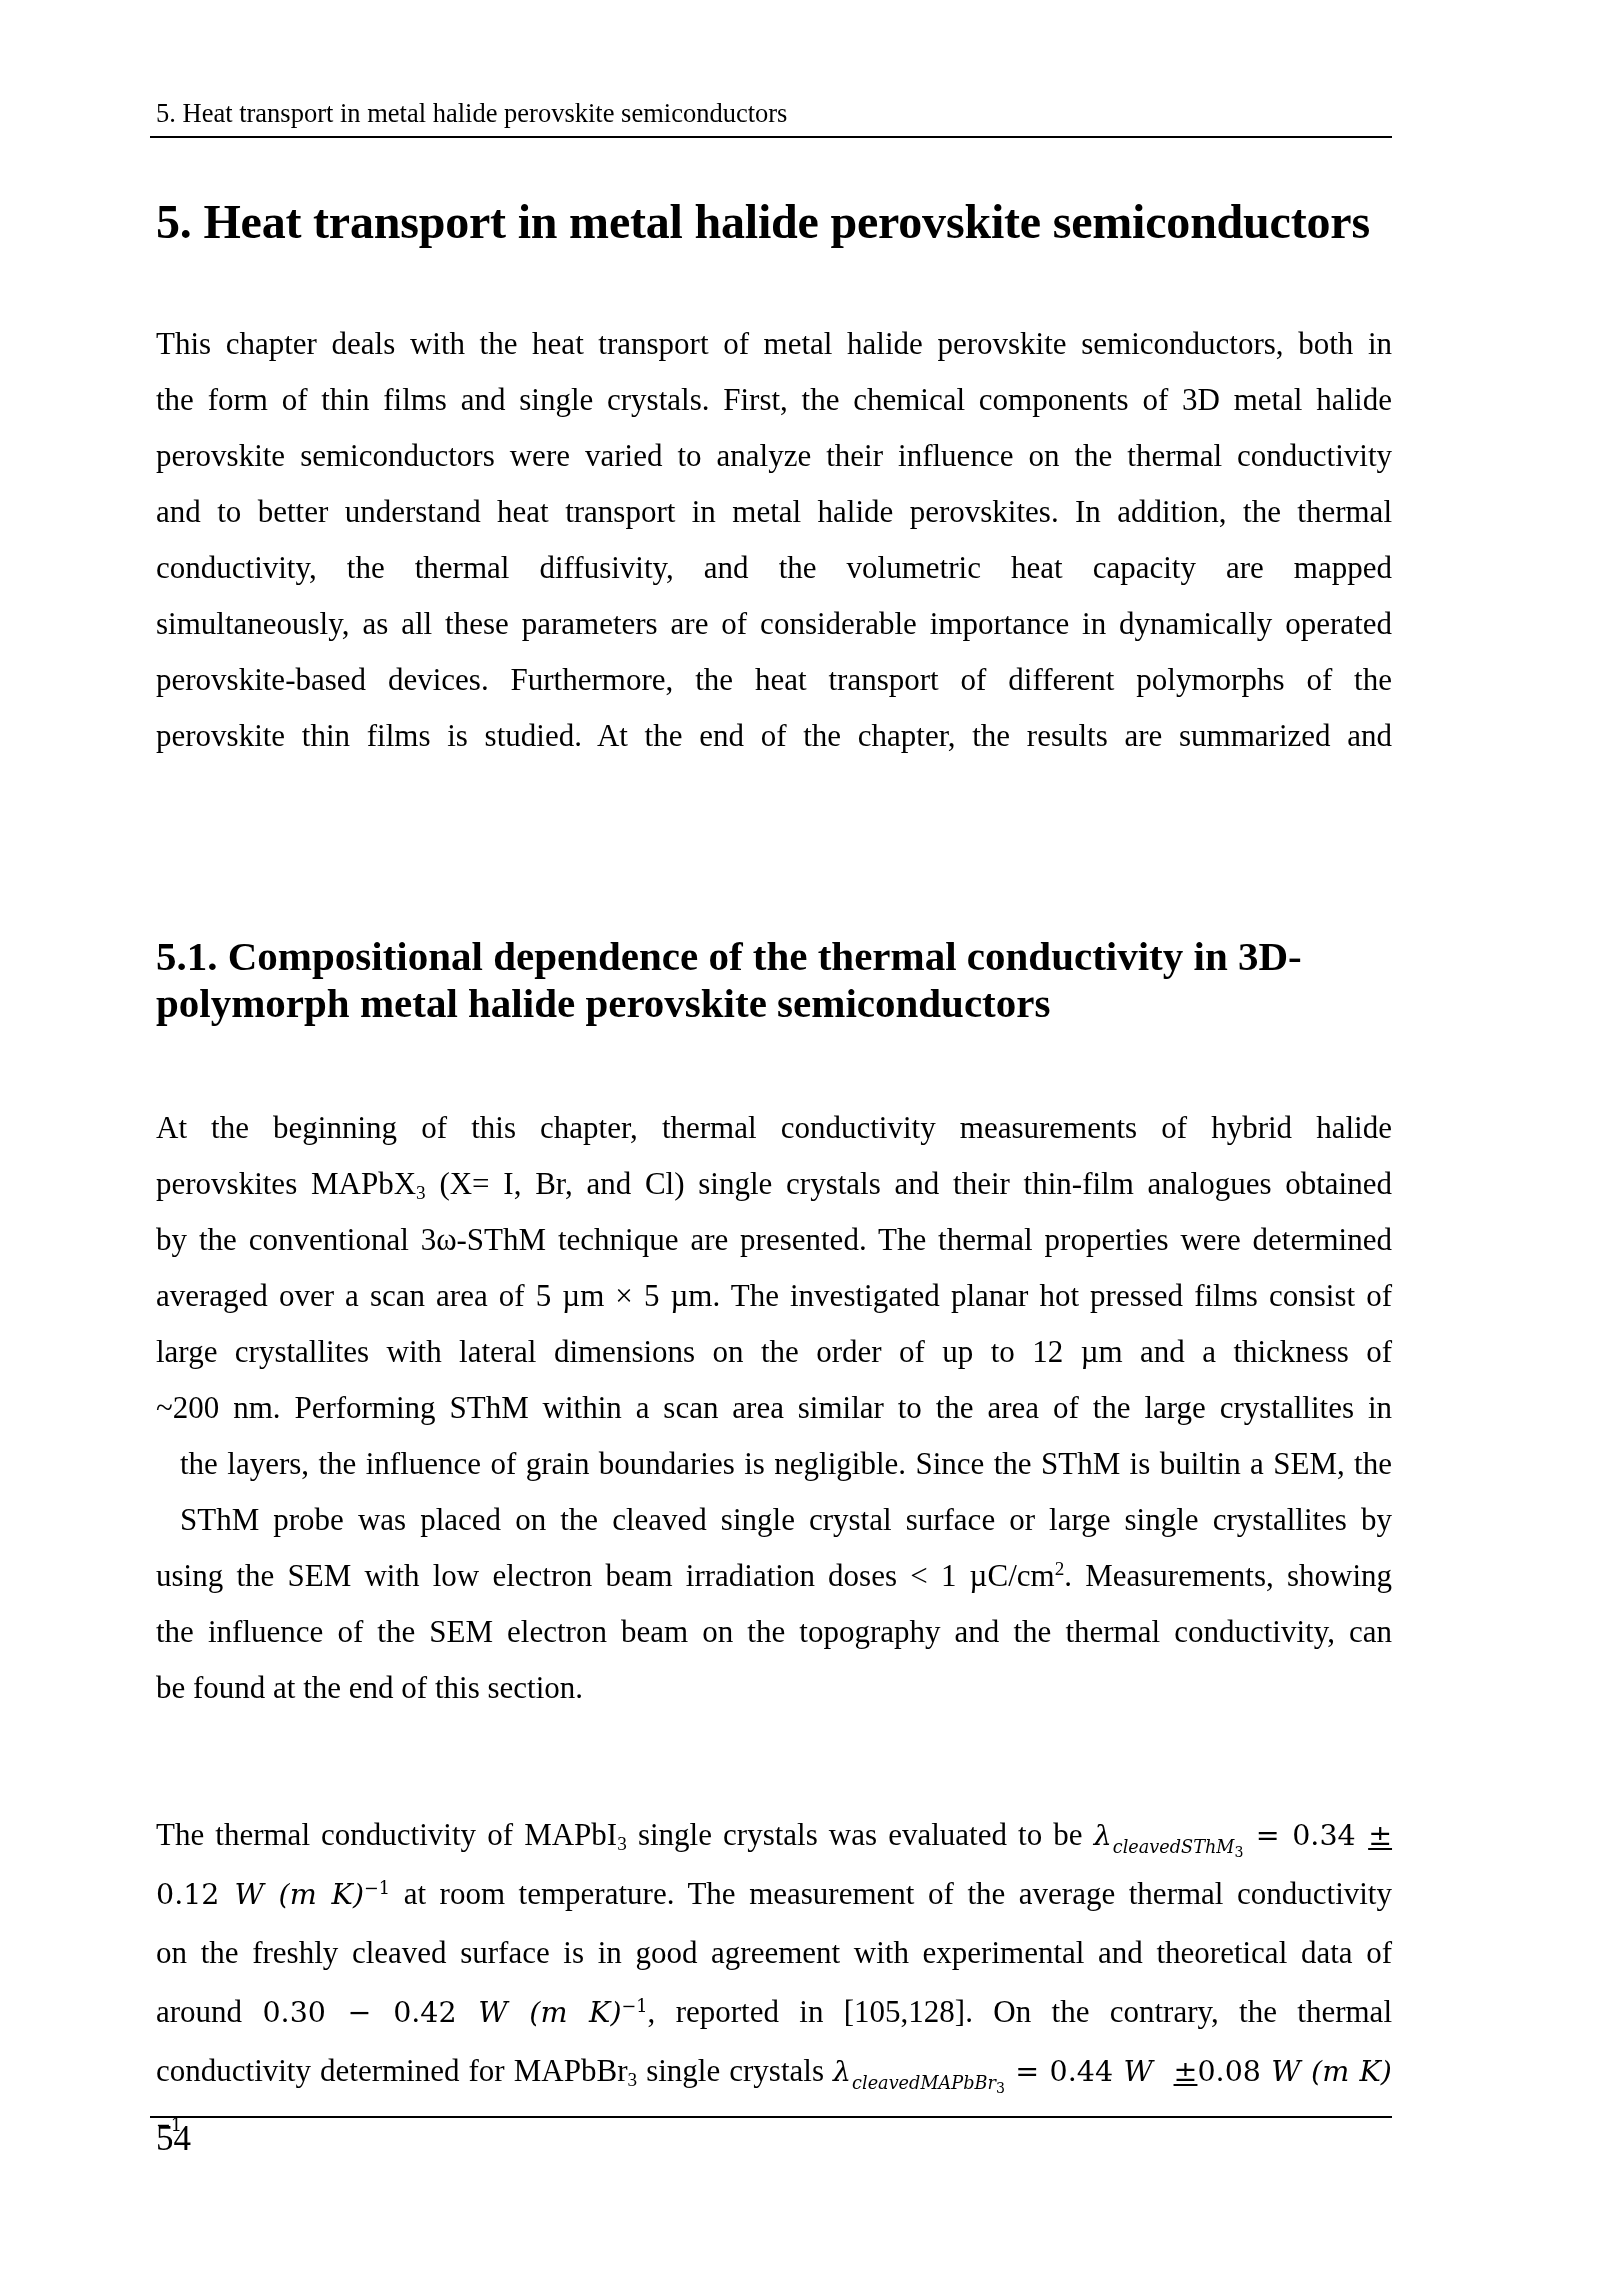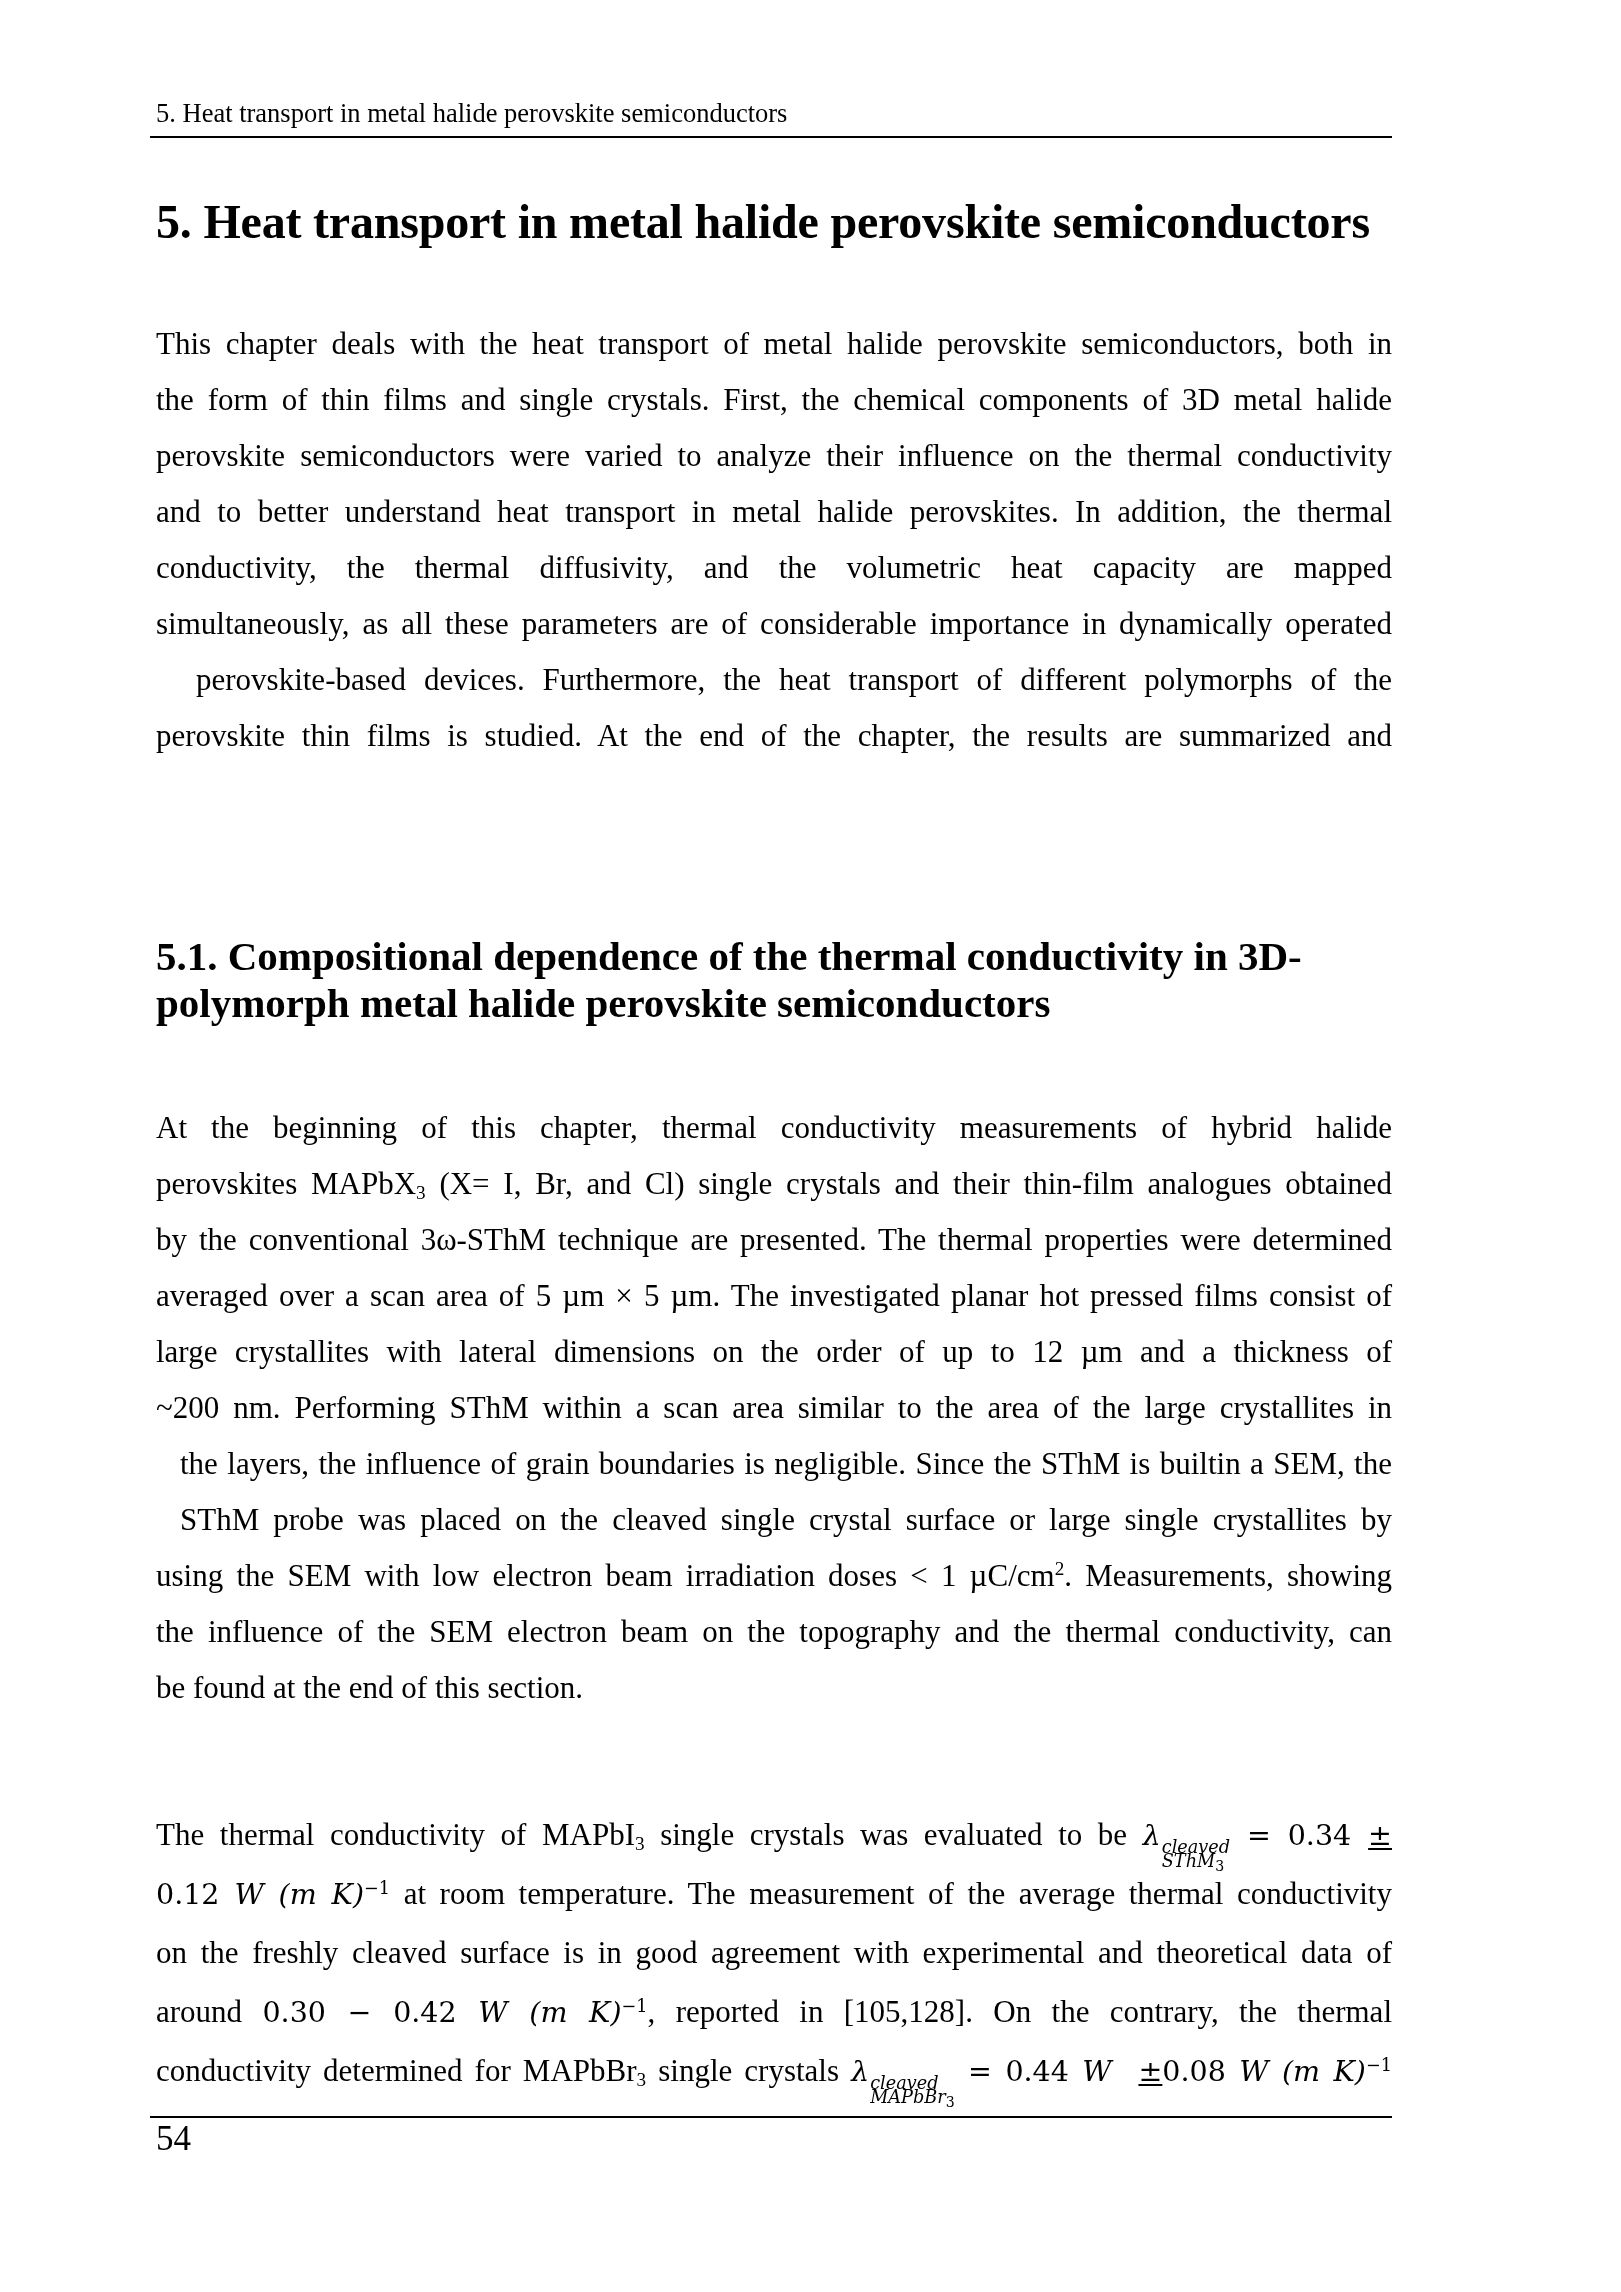--- a/index.html
+++ b/index.html
@@ -17,42 +17,42 @@
   .para .line.j { white-space: normal; }
   #p1 { top: 316px; }
   #p2 { top: 1100px; }
   #p3 { top: 1805px; }
   #p3 .line { height: 59px; line-height: 59px; }
   .sub { font-size: 0.62em; vertical-align: -0.25em; line-height: 0; }
   .sup { font-size: 0.62em; vertical-align: 0.55em; line-height: 0; }
   .math { font-family: "DejaVu Serif", "Liberation Serif", serif; font-size: 0.92em; }
   .mi { font-style: italic; }
   .lam { display: inline-block; position: relative; font-style: italic; }
-  .supsub { display: inline-flex; flex-direction: column; vertical-align: -0.45em; line-height: 0.78em; font-size: 0.62em; font-style: italic; margin-left: 1px; justify-content: flex-end; }
+  .supsub { display: inline-flex; flex-direction: row; vertical-align: -0.45em; line-height: 0.78em; font-size: 0.62em; font-style: italic; margin-left: 1px; justify-content: flex-end; }
   .supsub .s3 { font-size: 0.8em; vertical-align: -0.3em; font-style: normal; }
   .pm { text-decoration: underline; text-underline-offset: 2.9px; }
   .footer-rule { position: absolute; left: 150px; width: 1242px; top: 2116px; height: 0; border-top: 2px solid #000; }
   .page-number { top: 2119px; font-size: 35px; line-height: 39px; }
 </style>
 </head>
 <body>
 
 <div class="abs running-header">5. Heat transport in metal halide perovskite semiconductors</div>
 <div class="header-rule"></div>
 
 <div class="abs chapter-title">5. Heat transport in metal halide perovskite semiconductors</div>
 
 <div class="abs para" id="p1">
   <span class="line" style="white-space: normal; text-align-last: justify;">This chapter deals with the heat transport of metal halide perovskite semiconductors, both in</span>
   <span class="line" style="white-space: normal; text-align-last: justify;">the form of thin films and single crystals. First, the chemical components of 3D metal halide</span>
   <span class="line" style="white-space: normal; text-align-last: justify;">perovskite semiconductors were varied to analyze their influence on the thermal conductivity</span>
   <span class="line" style="white-space: normal; text-align-last: justify;">and to better understand heat transport in metal halide perovskites. In addition, the thermal</span>
   <span class="line j" style="white-space: normal; text-align-last: justify;">conductivity, the thermal diffusivity, and the volumetric heat capacity are mapped</span>
   <span class="line" style="white-space: normal; text-align-last: justify;">simultaneously, as all these parameters are of considerable importance in dynamically operated</span>
-  <span class="line j" style="white-space: normal; text-align-last: justify; margin-left: 40px;">perovskite-based devices. Furthermore, the heat transport of different polymorphs of the</span>
+  <span class="line j" style="white-space: normal; text-align-last: justify;">perovskite-based devices. Furthermore, the heat transport of different polymorphs of the</span>
   <span class="line j" style="white-space: normal; text-align-last: justify;">perovskite thin films is studied. At the end of the chapter, the results are summarized and</span>
 </div>
 
 <div class="abs section-title">
   <span class="l">5.1. Compositional dependence of the thermal conductivity in 3D-</span>
   <span class="l">polymorph metal halide perovskite semiconductors</span>
 </div>
 
 <div class="abs para" id="p2">
   <span class="line j" style="white-space: normal; text-align-last: justify;">At the beginning of this chapter, thermal conductivity measurements of hybrid halide</span>

